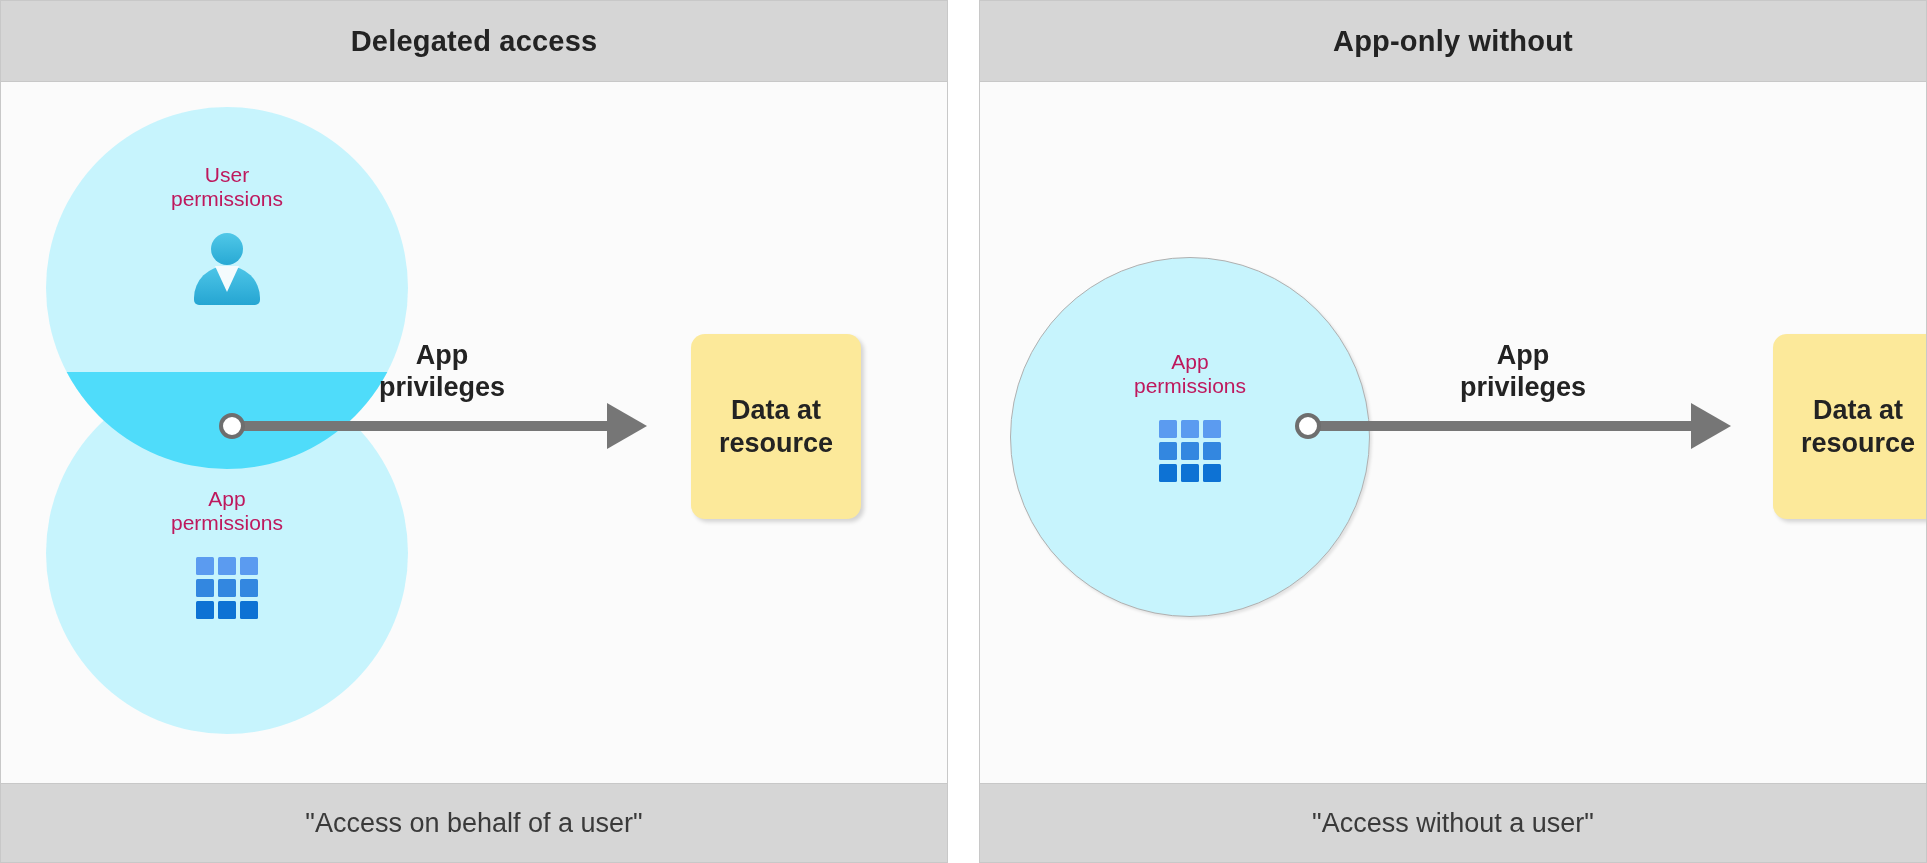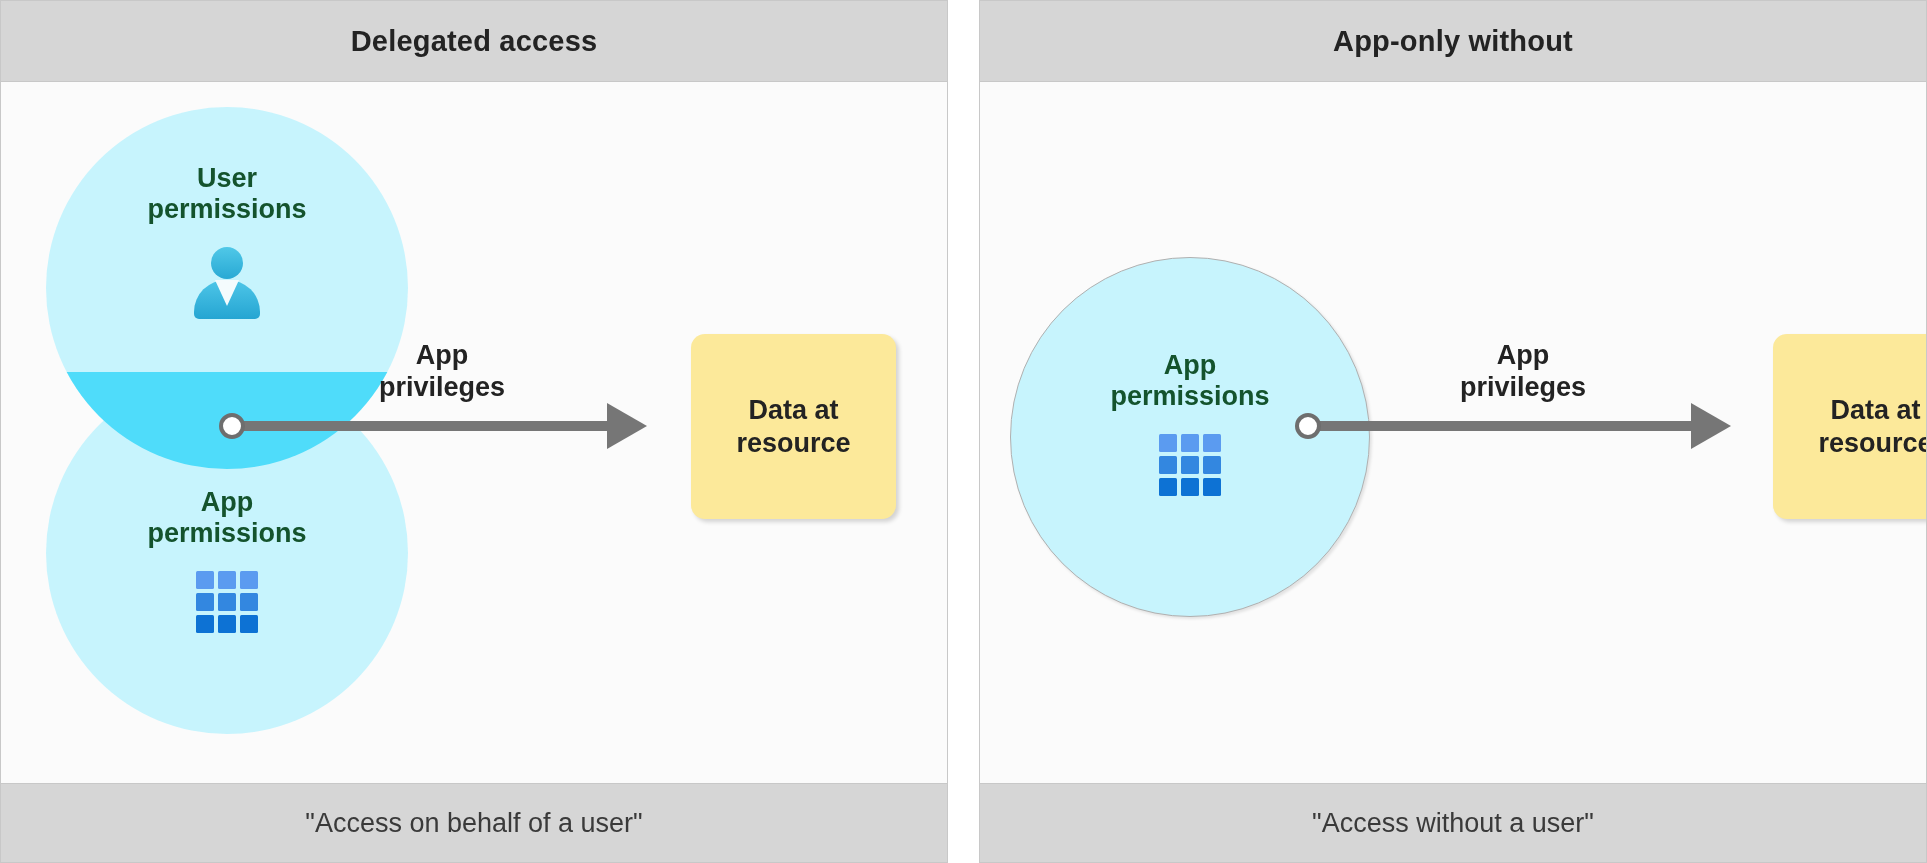--- a/index.html
+++ b/index.html
@@ -89,23 +89,23 @@
   .circle-app-l { left: 45px;  top: 290px; width: 362px; height: 362px; }
   .circle-app-r { left: 30px;  top: 175px; width: 360px; height: 360px; }
 
   .circle-content {
     position: absolute;
     left: 0;
     width: 100%;
     text-align: center;
   }
   .circle-label {
-    font-size: 27px;
-    font-weight: bold;
-    color: #14532d;
+    font-size: 21px;
+    font-weight: normal;
+    color: #be185d;
     line-height: 1.15;
     white-space: pre-line;
   }
 
   
   .overlap-lens {
     position: absolute;
     left: 45px;
     top: 290px;
     width: 362px;
@@ -218,21 +218,21 @@
     font-weight: bold;
     color: #232323;
     line-height: 1.18;
     white-space: pre-line;
     z-index: 4;
   }
 
   
   .resource-box {
     position: absolute;
-    width: 205px;
+    width: 170px;
     height: 185px;
     background: #fce99a;
     border-radius: 14px;
     box-shadow: 3px 3px 4px rgba(0,0,0,0.16);
     display: flex;
     align-items: center;
     justify-content: center;
     text-align: center;
     z-index: 4;
   }

